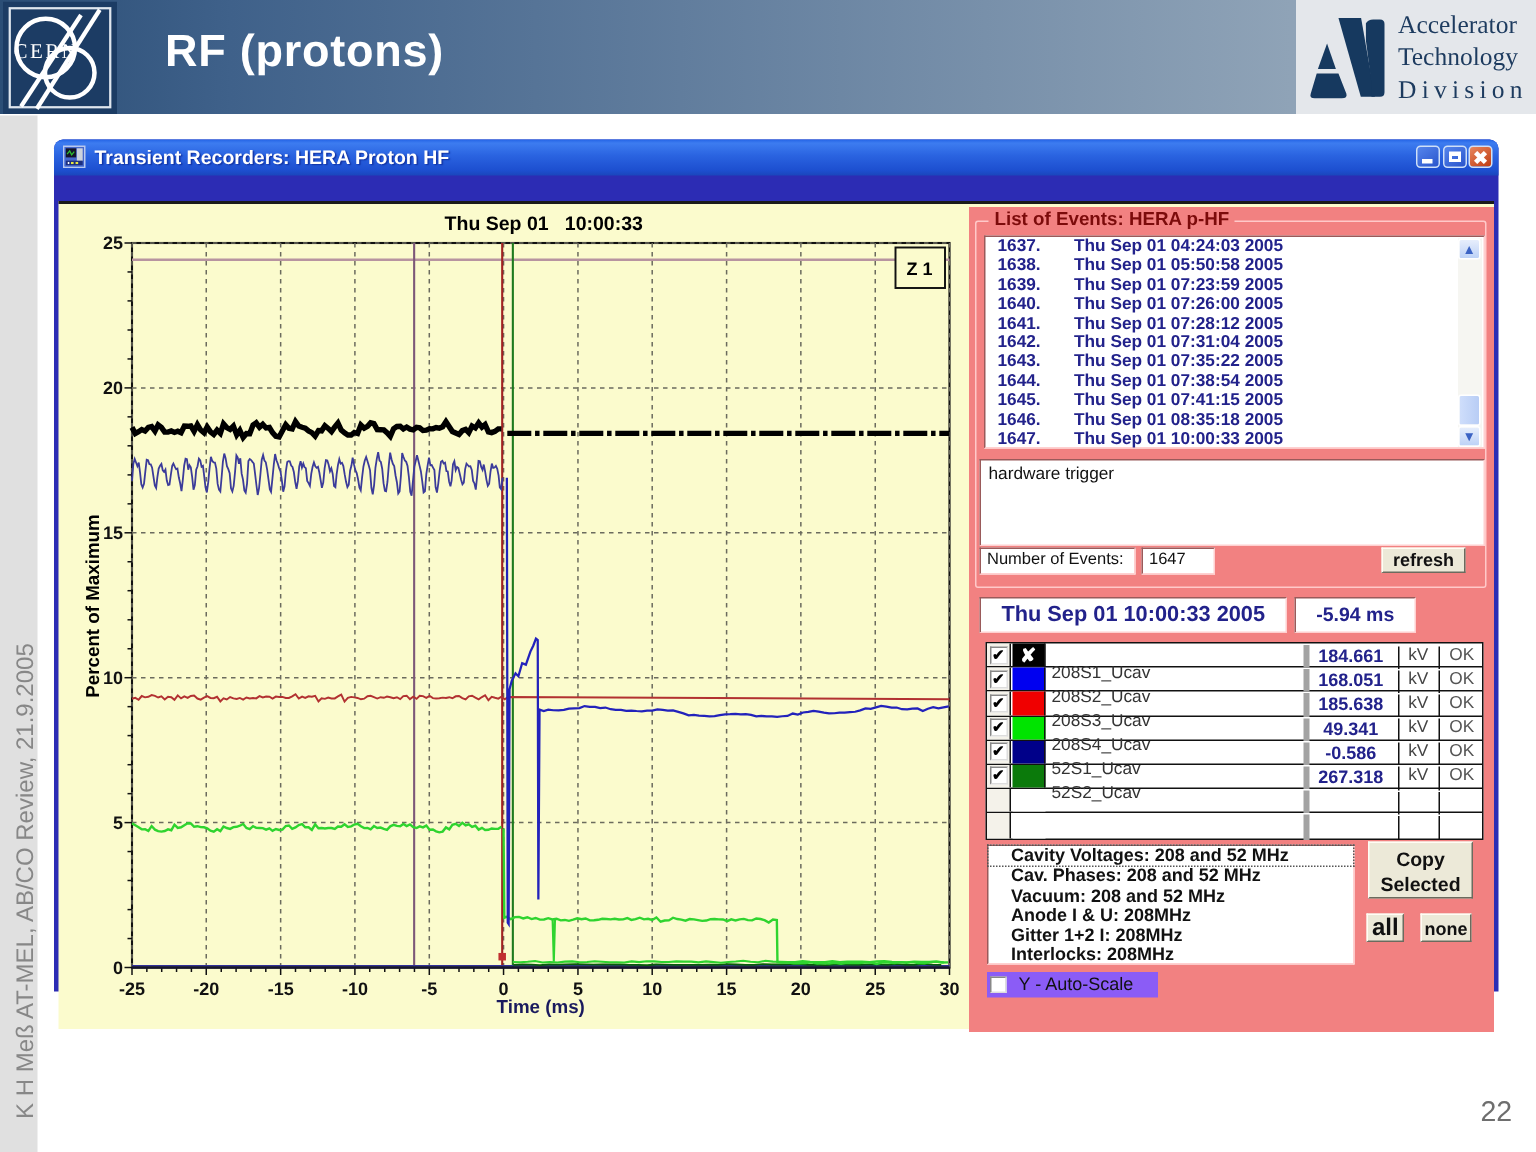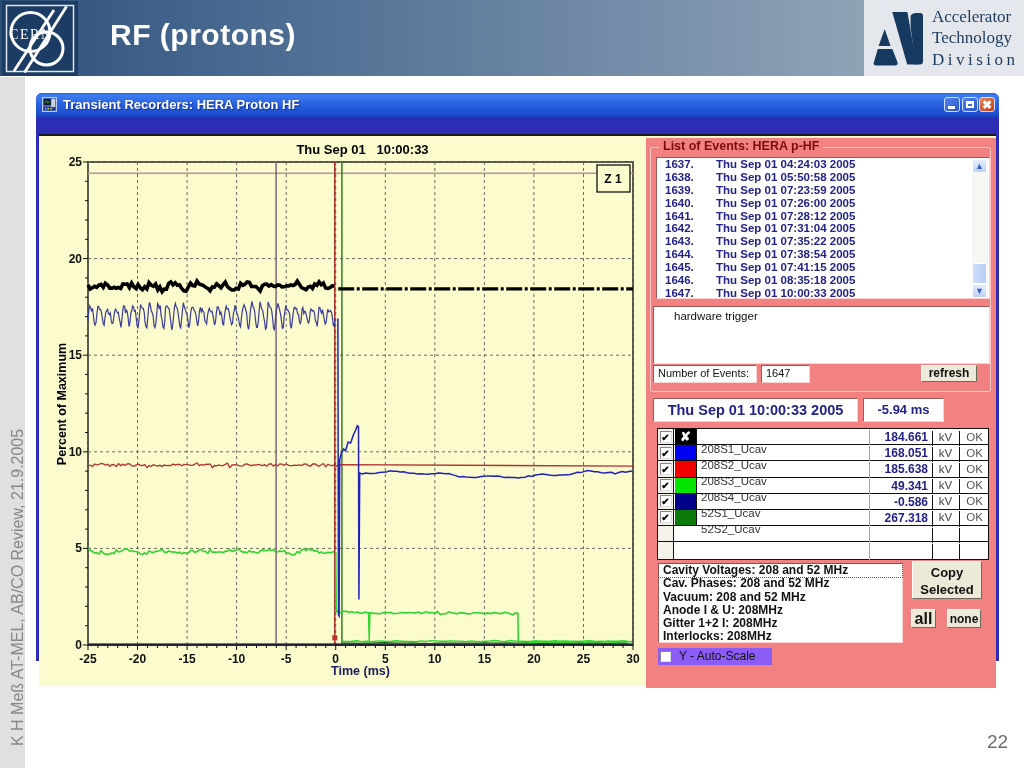--- a/index.html
+++ b/index.html
@@ -32,39 +32,39 @@
 #pink{position:absolute;left:607px;top:2px;width:350px;height:550px;background:#f28181;}
 .sunk{background:#fff;border-top:1.5px solid #9a5a5a;border-left:1.5px solid #9a5a5a;border-bottom:1px solid #ffd0d0;border-right:1px solid #ffd0d0;}
 #grp{position:absolute;left:4px;top:9px;width:341px;height:245px;border:1px solid #ffc9c9;border-radius:2px;}
 #grplbl{position:absolute;left:8px;top:-9px;background:#f28181;padding:0 4px;color:#7c0b0b;font-weight:bold;font-size:12.5px;white-space:nowrap;}
 #evbox{position:absolute;left:5px;top:9px;width:334px;height:142px;}
 .evrow{height:12.9px;line-height:12.9px;font-weight:bold;color:#22228b;font-size:11.5px;white-space:nowrap;}
 .evn{display:inline-block;margin-left:8px;width:51px;}
 #sb{position:absolute;right:1px;top:1px;width:16px;height:139px;background:#f6f6f2;}
 .sbb{position:absolute;left:0;width:15px;height:14px;background:linear-gradient(180deg,#e7eefc,#bdd2f7);border:1px solid #fff;border-radius:2px;color:#3b63c4;font-size:9px;font-weight:bold;text-align:center;line-height:13px;}
 #thumb{position:absolute;left:0;top:104px;width:15px;height:21px;background:linear-gradient(90deg,#cfdefb,#b8cdf5);border:1px solid #fff;border-radius:2px;}
-#hwbox{position:absolute;left:2px;top:158px;width:337px;height:58px;font-size:11.5px;color:#111;padding:3px 0 0 20px;}
+#hwbox{position:absolute;left:2px;top:158px;width:337px;height:58px;font-size:11.5px;color:#111;padding:3px 0 0 5px;}
 #noe{position:absolute;left:2px;top:217px;width:104px;height:18px;font-size:11px;padding:1px 0 0 4px;color:#111;}
 #noev{position:absolute;left:110px;top:217px;width:49px;height:18px;font-size:11px;padding:1px 12px 0 4px;color:#111;}
 .btn{background:#ece9d8;border-top:1.5px solid #fffdf5;border-left:1.5px solid #fffdf5;border-right:1.5px solid #6b6b5e;border-bottom:1.5px solid #6b6b5e;color:#111;font-weight:bold;text-align:center;}
 #refresh{position:absolute;left:270px;top:217px;width:56px;height:17px;font-size:12px;line-height:15px;}
 #datebar{position:absolute;left:7px;top:260px;width:205px;height:24px;color:#22228b;font-weight:bold;font-size:14.5px;text-align:center;line-height:22px;}
 #msbar{position:absolute;left:217px;top:260px;width:81px;height:24px;color:#22228b;font-weight:bold;font-size:13px;text-align:center;line-height:22px;}
 #tbl{position:absolute;left:11px;top:290px;width:332px;height:132px;background:#fff;border:1px solid #111;border-bottom:1.5px solid #111;}
 .trow{position:relative;height:16.2px;border-bottom:1px solid #111;}
 .trow:last-child{border-bottom:none;}
 .cb{position:absolute;left:0;top:0;width:16px;height:100%;background:#f4f2ea;border-right:1px solid #111;}
 .chk{position:absolute;left:1.5px;top:1.5px;width:12px;height:12px;background:#fff;border-top:1px solid #888;border-left:1px solid #888;border-bottom:1px solid #ddd;border-right:1px solid #ddd;font-size:10px;line-height:11px;color:#000;text-align:center;font-weight:bold;}
 .sw{position:absolute;left:17px;top:0;width:22px;height:100%;border-right:1px solid #111;}
 .nm{position:absolute;left:43px;top:1.5px;font-size:11.5px;color:#333;margin-top:12px;}
-.vl{position:absolute;left:211px;width:60px;top:1px;font-size:12px;font-weight:bold;color:#22228b;text-align:right;border-left:1px solid #a3a3a3;height:100%;padding-right:1px;}
+.vl{position:absolute;left:211px;width:60px;top:1px;font-size:12px;font-weight:bold;color:#22228b;text-align:center;border-left:4px solid #a3a3a3;height:100%;padding-right:1px;}
 .un{position:absolute;left:274px;top:1.5px;width:26px;font-size:11.5px;color:#444;text-align:center;border-left:1px solid #111;height:100%;}
 .ok{position:absolute;left:301px;top:1.5px;width:30px;font-size:11.5px;color:#555;text-align:center;border-left:1px solid #111;height:100%;}
 #infobox{position:absolute;left:12px;top:425px;width:245px;height:80px;font-weight:bold;font-size:12px;color:#111;}
-#infobox div{height:13.3px;line-height:13.3px;white-space:nowrap;padding-left:4px;}
+#infobox div{height:13.3px;line-height:13.3px;white-space:nowrap;padding-left:15px;}
 #infobox .sel{outline:1px dotted #555;}
 #copysel{position:absolute;left:266px;top:423px;width:70px;height:38px;font-size:13px;line-height:17px;padding-top:2px;}
 #ballbtn{position:absolute;left:265px;top:471px;width:25px;height:19px;font-size:16px;line-height:18px;}
 #bnonebtn{position:absolute;left:301px;top:471px;width:34px;height:19px;font-size:12px;line-height:18px;}
 #yauto{position:absolute;left:12px;top:510px;width:114px;height:17px;background:#8b5cf6;font-weight:normal;font-size:12px;color:#111;line-height:17px;}
 #yauto .box{position:absolute;left:2px;top:3px;width:11px;height:11px;background:#fff;border-top:1px solid #888;border-left:1px solid #888;border-bottom:1px solid #ddd;border-right:1px solid #ddd;}
 #yauto span.lbl{position:absolute;left:21px;top:0;}
 </style></head><body>
 
 <div class="abs" id="hdr">

